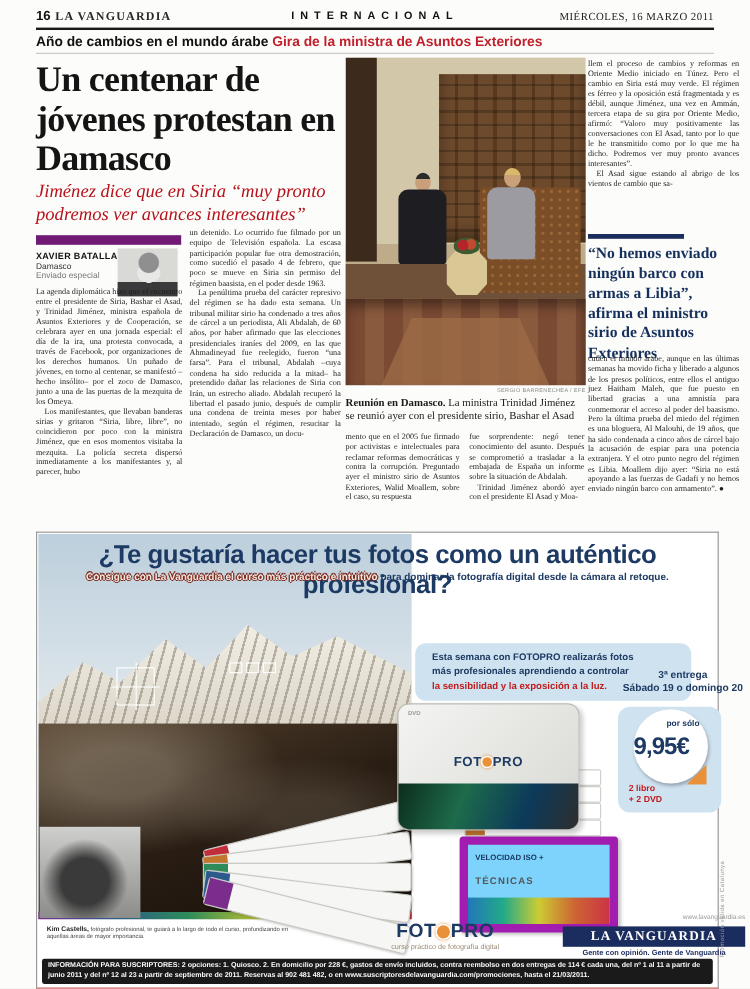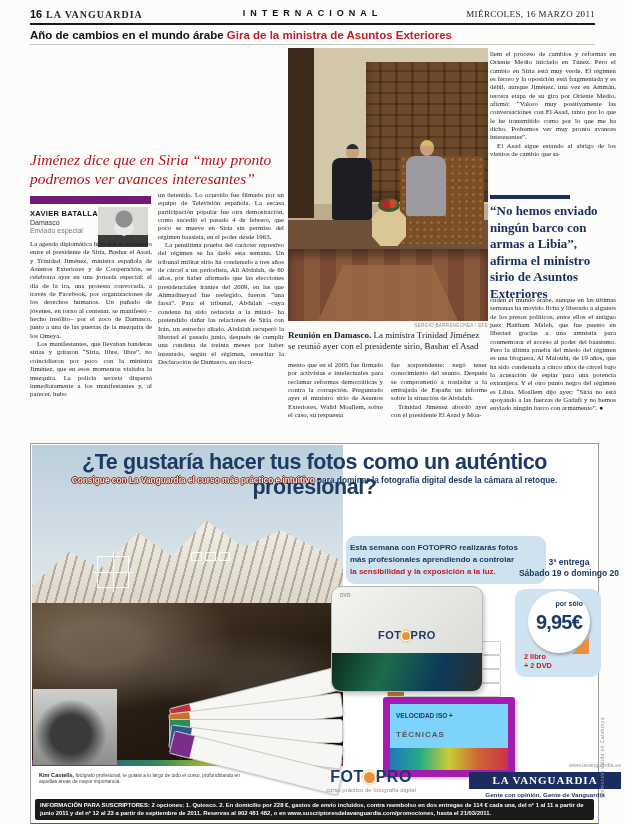--- a/index.html
+++ b/index.html
@@ -97,30 +97,30 @@
   .adh{left:0;right:0;top:6px;text-align:center;
      font:bold 21.5px "Liberation Sans",sans-serif;letter-spacing:-.4px;color:#1c3a63;}
   .adsub{left:0;right:0;top:31px;text-align:center;font:bold 8.3px "Liberation Sans",sans-serif;}
   .adsub .onimg{color:#f2e8df;text-shadow:0 1px 0 #7e2a20,0 -1px 0 #7e2a20,1px 0 0 #7e2a20,-1px 0 0 #7e2a20;}
   .adsub .onwhite{color:#1c3a63;}
   .kimp{left:2px;top:245px;width:84px;height:76px;
      background:radial-gradient(ellipse at 45% 60%,#3a3a3a 0 30%,rgba(0,0,0,0) 55%),
                 linear-gradient(#cfcfcd,#8c8c8a);}
   .kimc{left:8px;top:328px;width:210px;font:4.9px/6.2px "Liberation Sans",sans-serif;color:#444;}
   .kimc b{font:bold 5.6px "Liberation Sans",sans-serif;color:#222;}
-  .promo{left:315px;top:92px;width:200px;height:48px;background:#cfe2f0;border-radius:9px;
-     padding:6px 0 0 4px;box-sizing:border-box;font:bold 8px/12px "Liberation Sans",sans-serif;color:#1c3a63;}
+  .promo{left:315px;top:92px;width:230px;height:48px;background:#cfe2f0;border-radius:9px;
+     padding:6px 0 0 14px;box-sizing:border-box;font:bold 8px/12px "Liberation Sans",sans-serif;color:#1c3a63;}
   .promo .pr-red{color:#c01c1c;}
   .entrega{left:486px;top:113px;width:104px;text-align:center;
      font:bold 8.5px/11px "Liberation Sans",sans-serif;color:#1c3a63;}
   .pricebox{left:484px;top:145px;width:86px;height:88px;background:#cfe2f0;border-radius:10px;}
   .pcircle{left:13px;top:2px;width:62px;height:62px;border-radius:50%;background:#fff;
      box-shadow:1px 2px 3px rgba(0,0,0,.28);}
   .porsolo{right:7px;top:9px;font:bold 7px "Liberation Sans",sans-serif;color:#1c3a63;}
-  .pval{left:0;right:0;top:20px;text-align:center;
+  .pval{left:0;right:0;top:20px;
      font:bold 20px "Liberation Sans",sans-serif;letter-spacing:-.8px;color:#1c3a63;}
   .pfold{left:44px;top:46px;width:17px;height:17px;background:#e8913a;
      clip-path:polygon(0 100%,100% 0,100% 100%);}
   .pinc{left:9px;top:64px;font:bold 7.3px/8.8px "Liberation Sans",sans-serif;color:#c01c1c;}
   .dvdcase{left:300px;top:142px;width:150px;height:104px;border-radius:10px;border:1px solid #b8b8b4;
      background:linear-gradient(135deg,#f4f4f2,#d7d7d3);box-shadow:2px 3px 4px rgba(0,0,0,.2);}
   .dvdlbl{left:8px;top:5px;font:bold 5px "Liberation Sans",sans-serif;color:#9a9a96;}
   .dvdband{left:0;right:0;bottom:0;height:38px;border-radius:0 0 9px 9px;
      background:linear-gradient(110deg,#0c2d1c,#1d6b4b 35%,#0c3a5a 70%,#2e2e2e);}
   .dvdlogo{left:0;right:0;top:42px;text-align:center;
@@ -165,20 +165,21 @@
   <span class="abs brand">LA VANGUARDIA</span>
   <div class="abs section">INTERNACIONAL</div>
   <span class="abs hdate">MIÉRCOLES, 16 MARZO 2011</span>
   <div class="abs hrule"></div>
   <div class="abs topic">
     <span>Año de cambios en el mundo árabe</span>
     <span class="red">Gira de la ministra de Asuntos Exteriores</span>
   </div>
   <div class="abs trule"></div>
 
+  <div class="abs headline">Un centenar de jóvenes protestan en Damasco</div>
   <div class="abs subhead">Jiménez dice que en Siria “muy pronto podremos ver avances interesantes”</div>
 
   <div class="abs bybox">
     <span class="abs byname">XAVIER BATALLA</span>
     <span class="abs byplace">Damasco</span>
     <span class="abs byrole">Enviado especial</span>
     <div class="abs portrait"></div>
   </div>
 
   <div class="abs bt col1">

